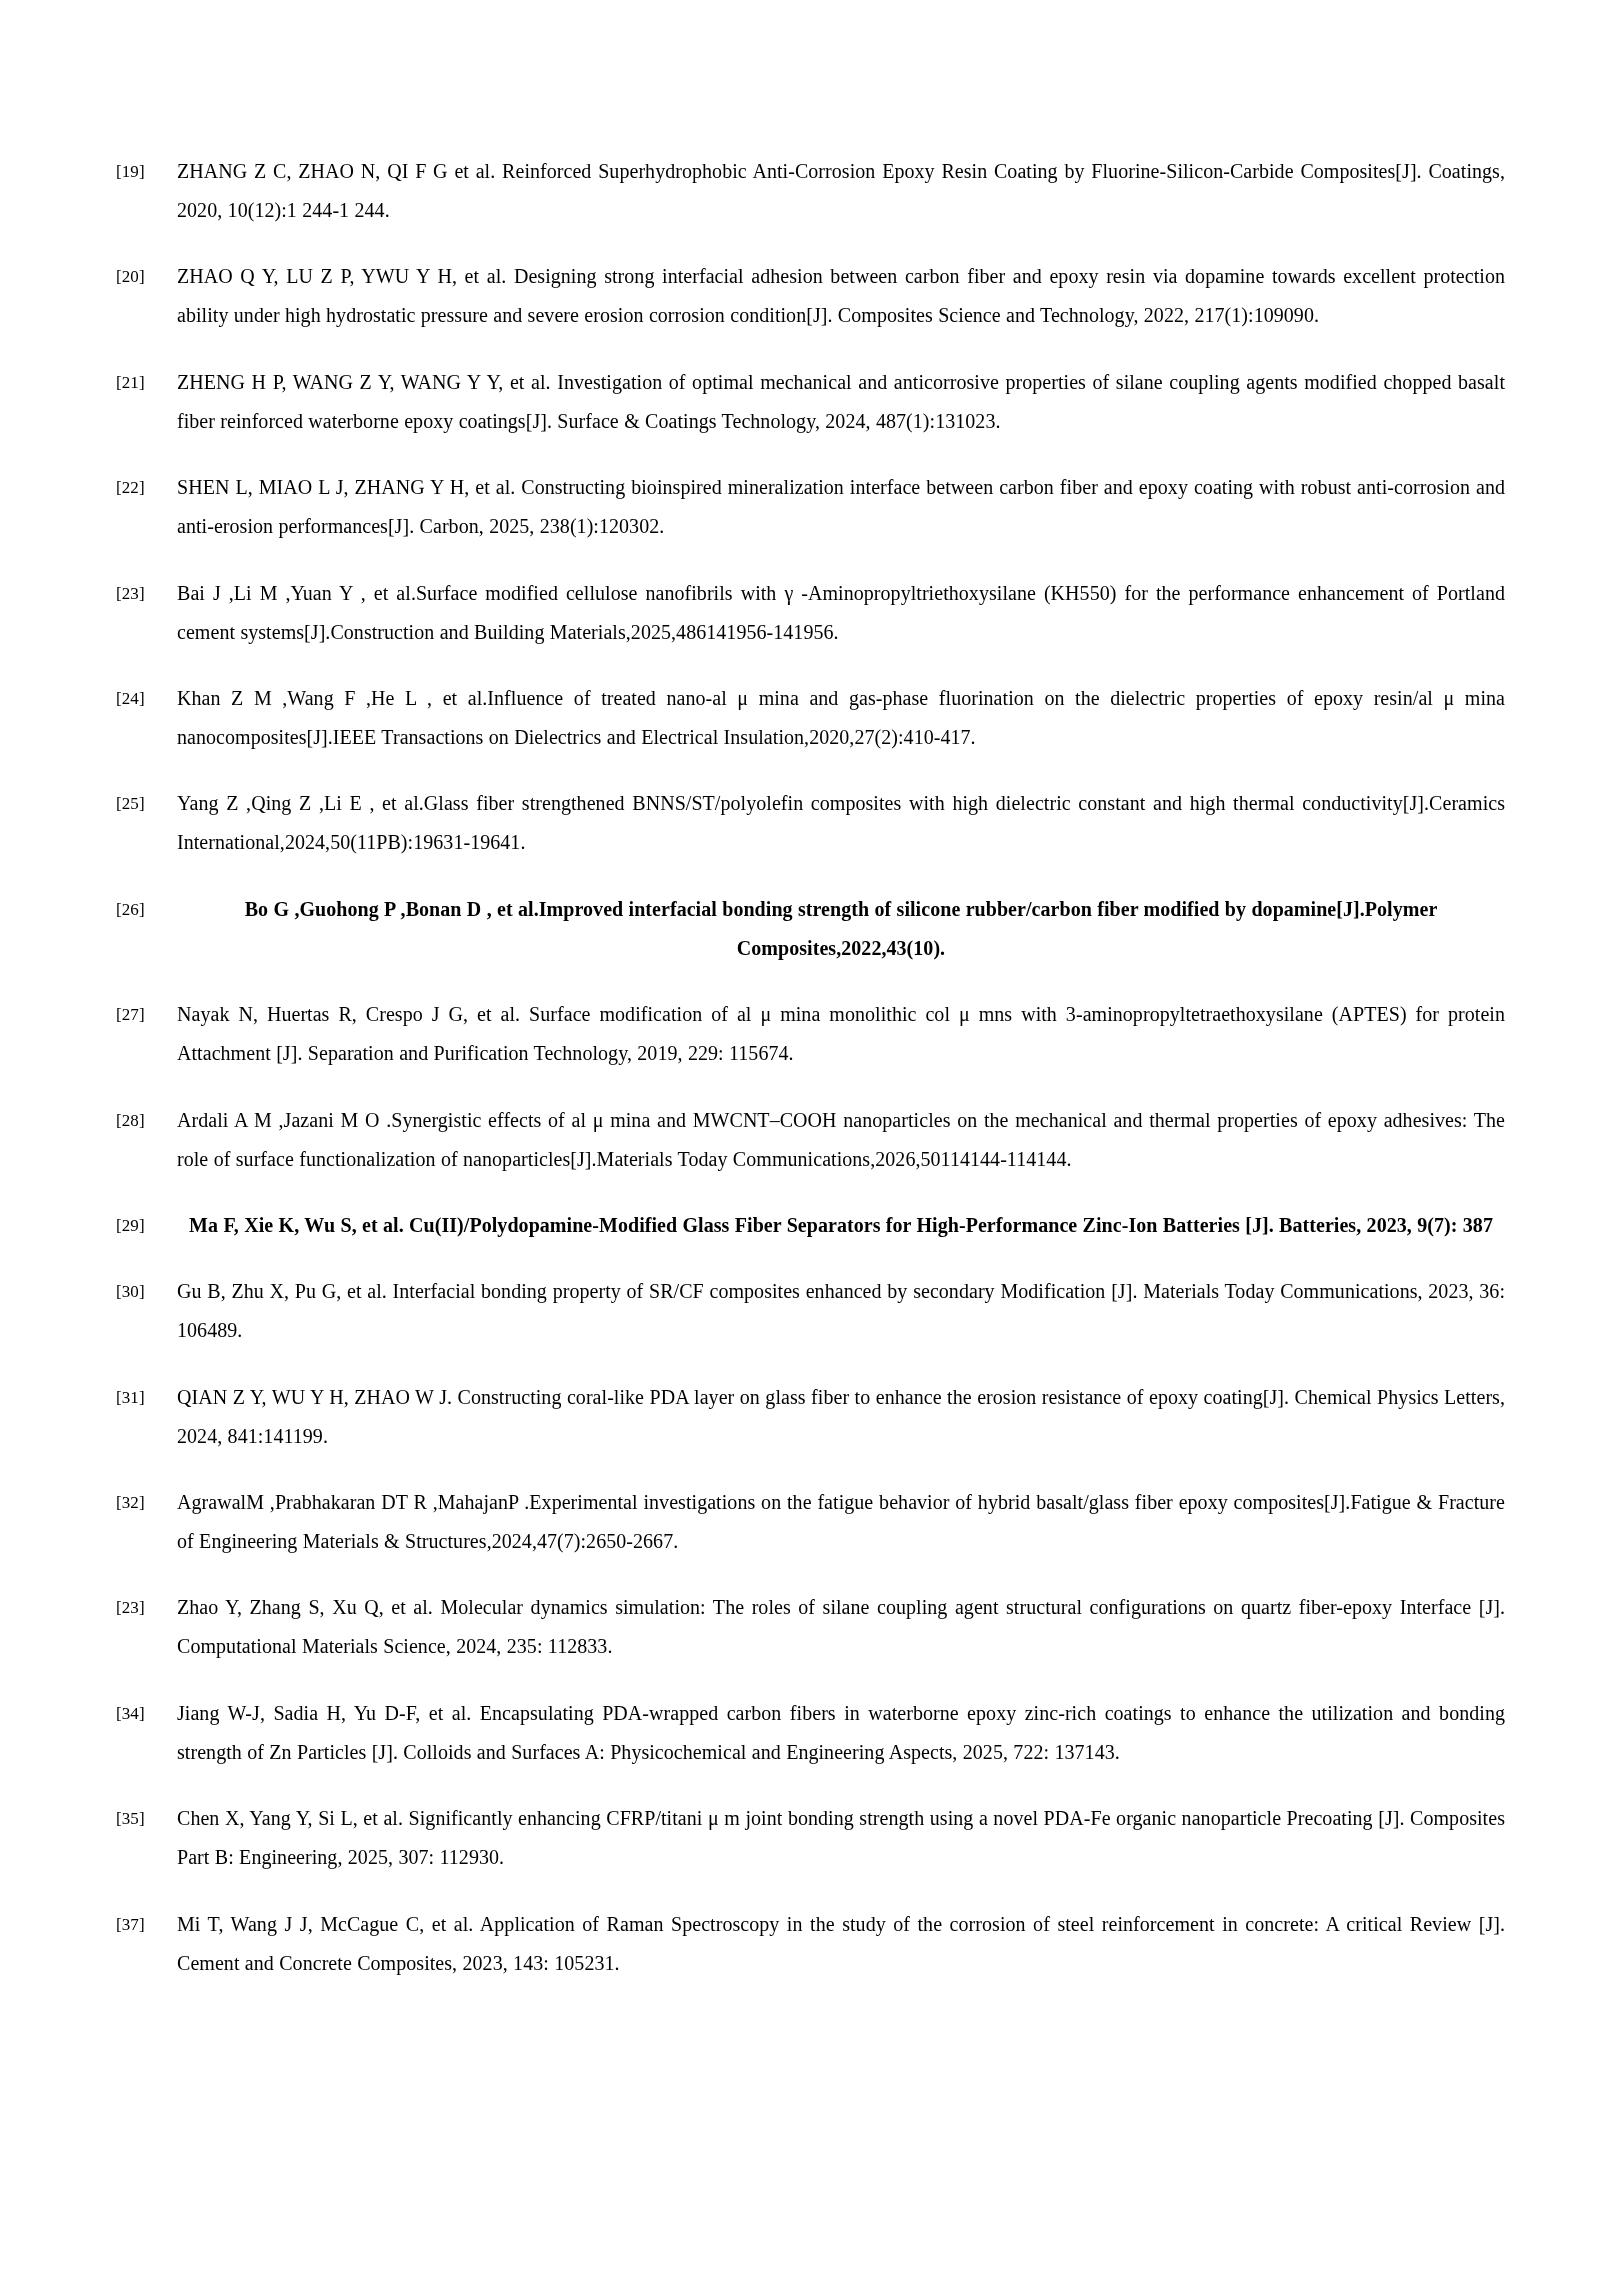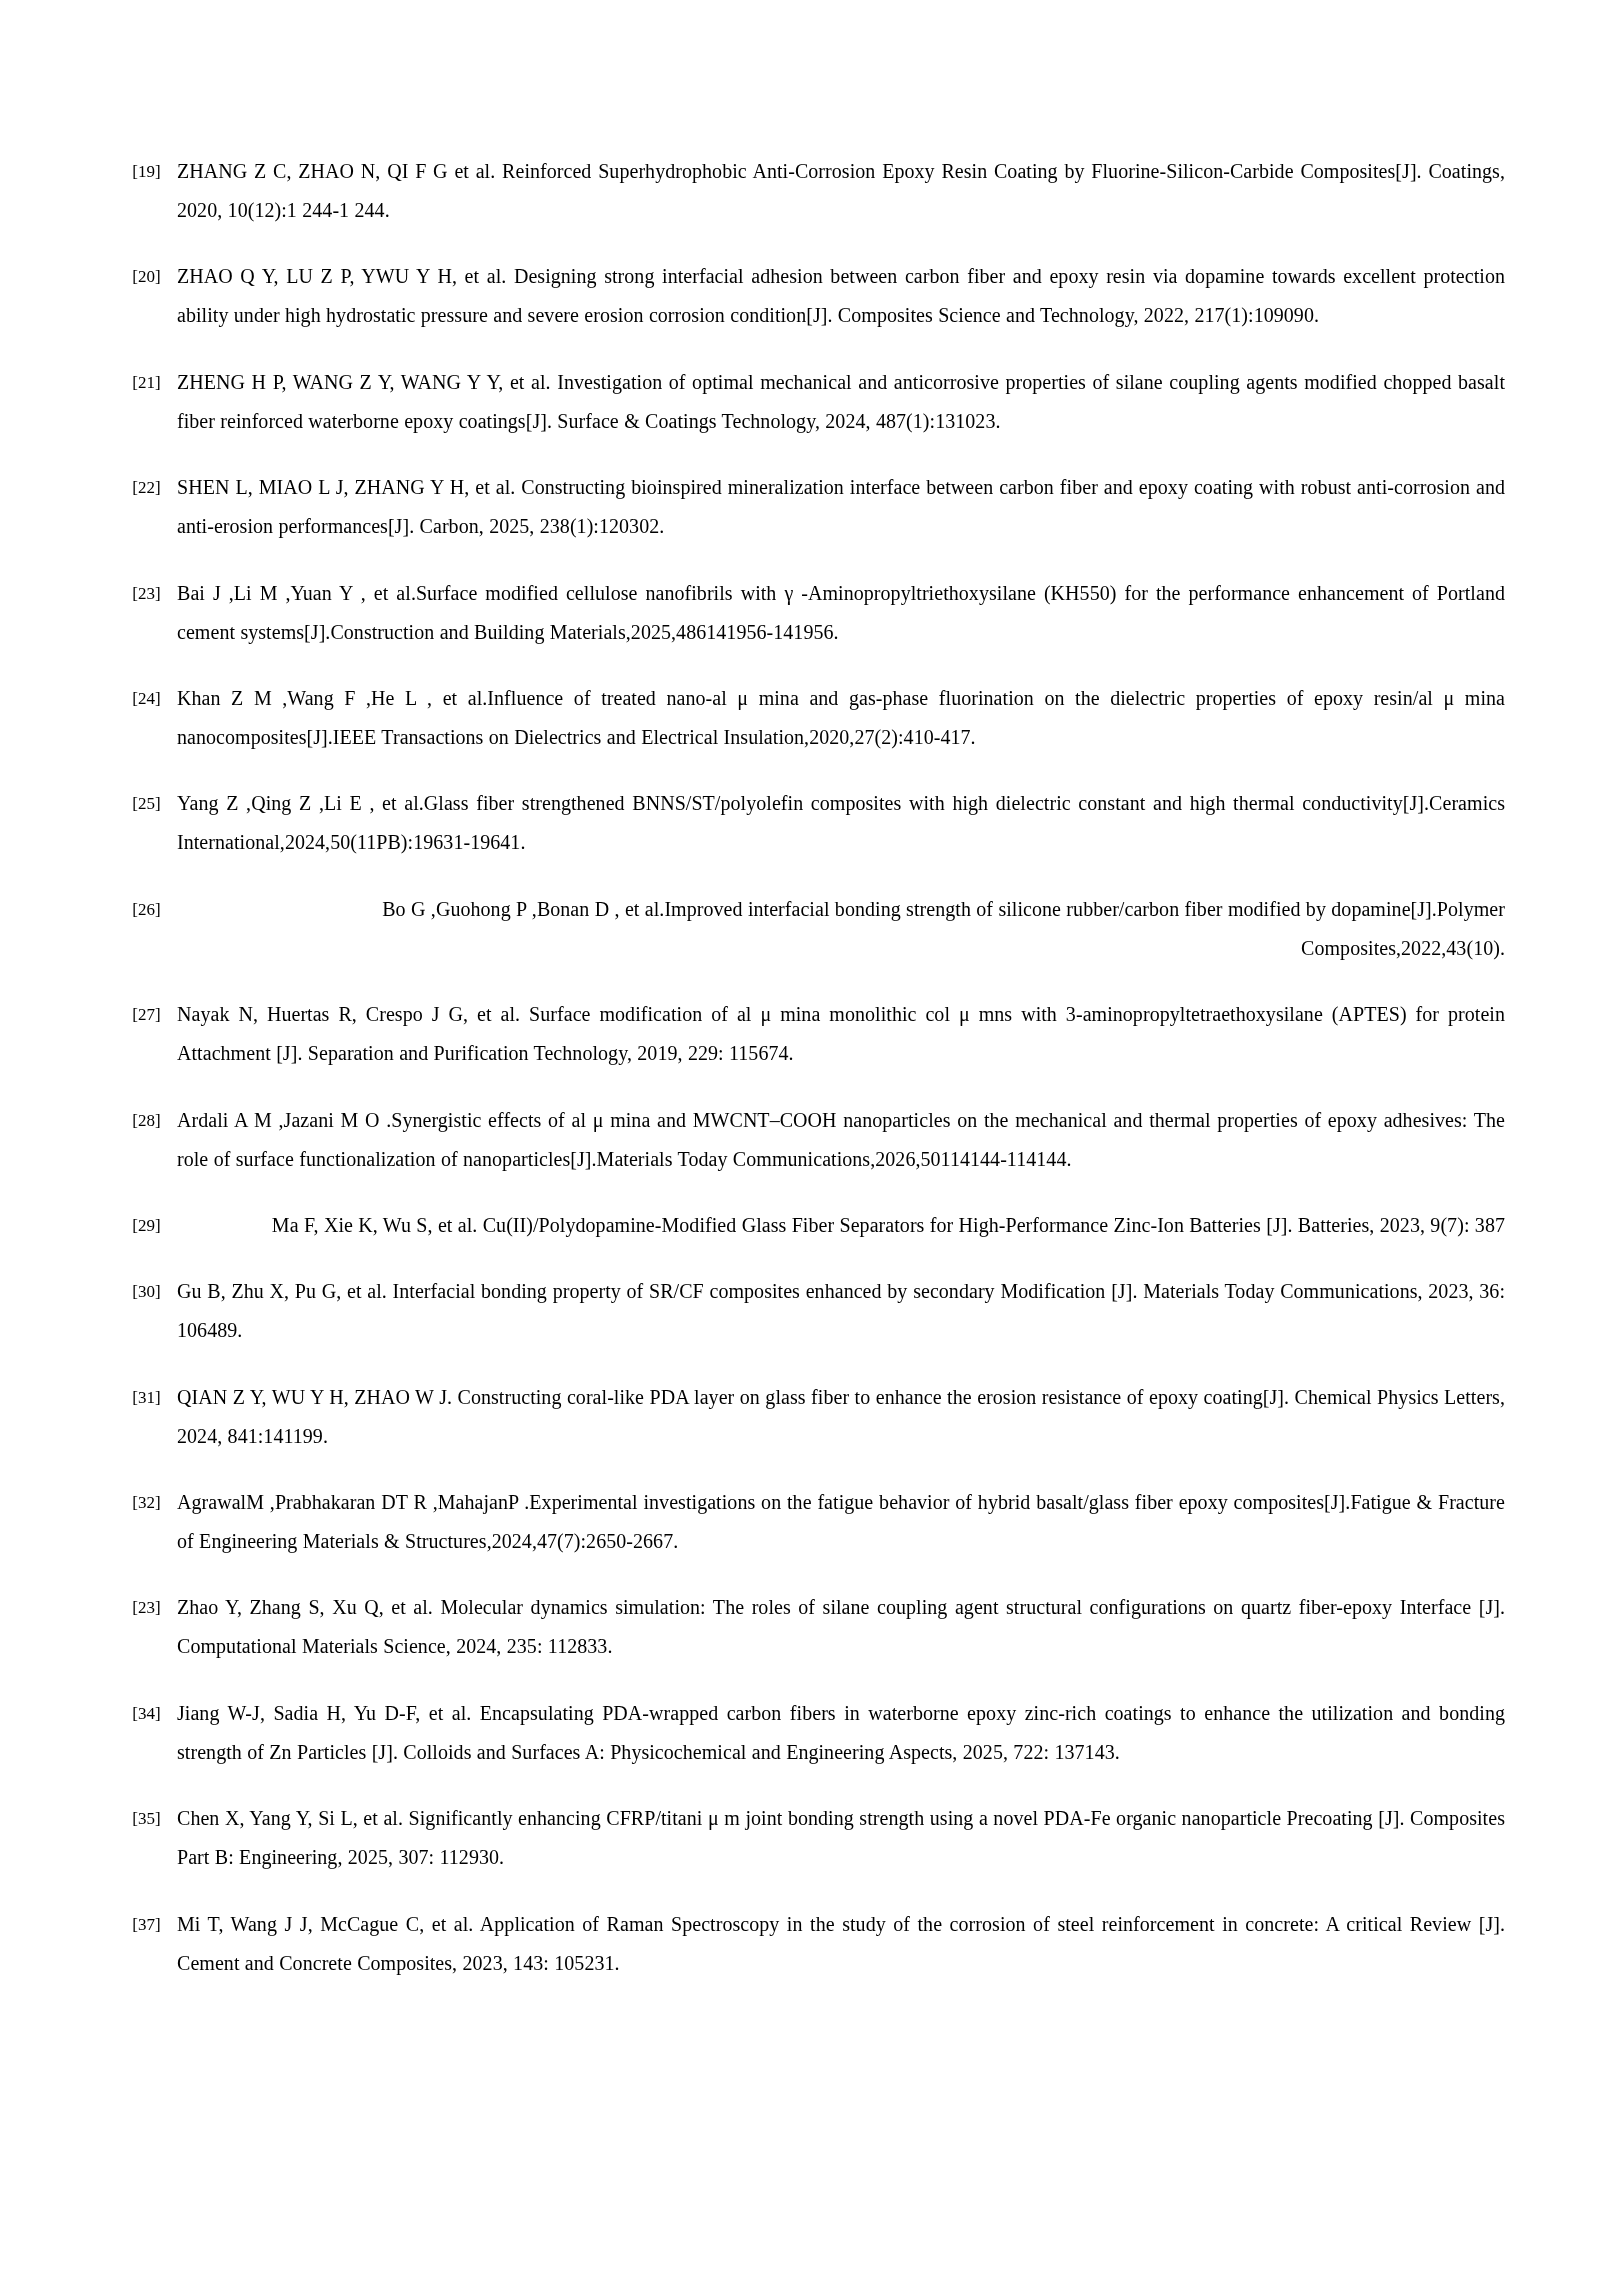--- a/index.html
+++ b/index.html
@@ -29,33 +29,33 @@
     align-items: flex-start;
     margin-bottom: 27.4px;
   }
   .ref-num {
     flex: 0 0 auto;
     width: 61px;
     font-size: 17px;
     line-height: 39px;
     letter-spacing: 0.1px;
     white-space: nowrap;
-    text-align: center;
   }
   .ref-text {
     flex: 1 1 auto;
     font-size: 20px;
     line-height: 39px;
     text-align: justify;
     text-justify: inter-word;
     letter-spacing: 0.05px;
     word-spacing: 0.3px;
   }
   .ref-text.nojustify {
-    text-align: right;
+    text-align: center;
+    font-weight: bold;
   }
 </style>
 </head>
 <body>
 
 <div class="page">
   <div class="ref-list">
 
     <div class="ref-item">
       <div class="ref-num">[19]</div>

